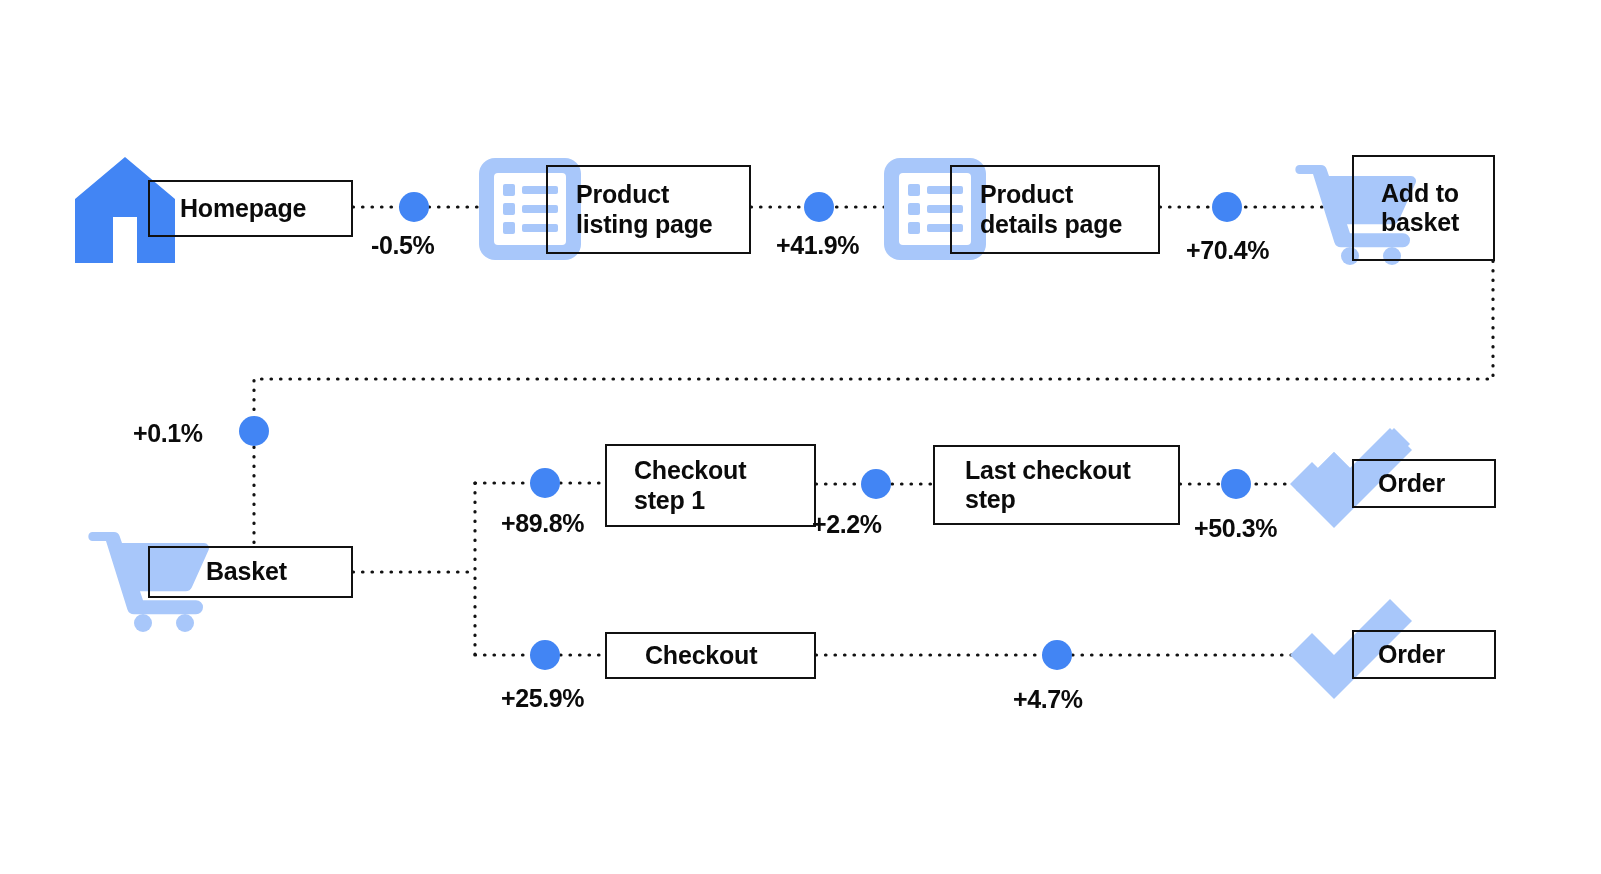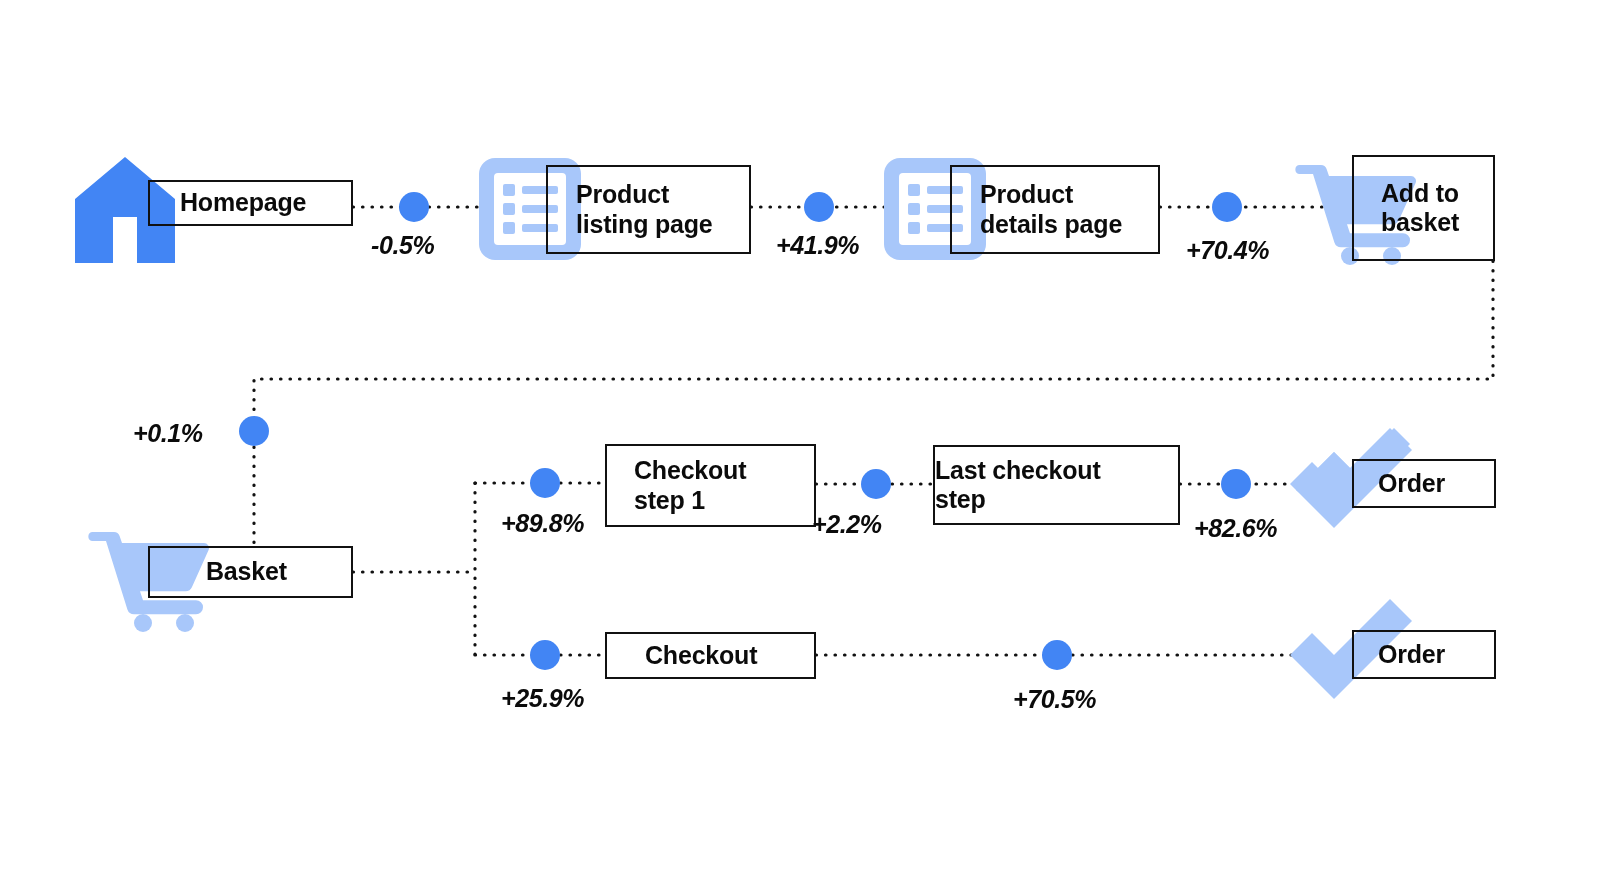--- a/index.html
+++ b/index.html
@@ -7,21 +7,21 @@
        font-family:"Liberation Sans","DejaVu Sans",sans-serif;}
   #stage{position:relative;width:1601px;height:874px;background:#fff;}
   svg#wires{position:absolute;left:0;top:0;width:1601px;height:874px;}
 
   .node{position:absolute;box-sizing:border-box;border:2.5px solid #111111;
         background:transparent;display:flex;align-items:center;}
   .node .lbl{font-weight:700;color:#0b0b0b;line-height:1.18;
              letter-spacing:-0.2px;white-space:pre-line;}
 
   .pct{position:absolute;font-weight:700;color:#0b0b0b;
-       font-size:25px;letter-spacing:-0.4px;white-space:nowrap;font-style:italic;}
+       font-size:25px;letter-spacing:-0.4px;white-space:nowrap;}
 
   .icon{position:absolute;}
 </style>
 </head>
 <body>
 
 <div id="stage">
 
   <svg id="wires" viewBox="0 0 1601 874" xmlns="http://www.w3.org/2000/svg">
     <g fill="none" stroke="#111111" stroke-width="3.2" stroke-linecap="round" stroke-dasharray="0.5 9">
@@ -84,21 +84,21 @@
   <svg class="icon" style="left:1290px;top:428px;width:124px;height:112px;" viewBox="0 0 124 112">
     <path d="M6 62 L44 24 L62 42 L104 0 L120 16 L62 74 Z" fill="#a8c7fa"></path>
     <path d="M6 62 L44 24 L62 42 L62 74 L44 92 Z" fill="#a8c7fa"></path>
     <path d="M0 56 L44 100 L122 22 L100 0 L44 56 L22 34 Z" fill="#a8c7fa"></path>
   </svg>
 
   <svg class="icon" style="left:1290px;top:599px;width:124px;height:112px;" viewBox="0 0 124 112">
     <path d="M0 56 L44 100 L122 22 L100 0 L44 56 L22 34 Z" fill="#a8c7fa"></path>
   </svg>
 
-  <div class="node" style="left:148px;top:180px;width:205px;height:46px;padding-left:30px;">
+  <div class="node" style="left:148px;top:180px;width:205px;height:57px;padding-left:30px;">
     <span class="lbl" style="font-size:25px;">Homepage</span>
   </div>
 
   <div class="node" style="left:546px;top:165px;width:205px;height:89px;padding-left:28px;">
     <span class="lbl" style="font-size:25px;">Product
 listing page</span>
   </div>
 
   <div class="node" style="left:950px;top:165px;width:210px;height:89px;padding-left:28px;">
     <span class="lbl" style="font-size:25px;">Product
@@ -112,21 +112,21 @@
 
   <div class="node" style="left:148px;top:546px;width:205px;height:52px;padding-left:56px;">
     <span class="lbl" style="font-size:25px;">Basket</span>
   </div>
 
   <div class="node" style="left:605px;top:444px;width:211px;height:83px;padding-left:27px;">
     <span class="lbl" style="font-size:25px;">Checkout
 step 1</span>
   </div>
 
-  <div class="node" style="left:933px;top:445px;width:247px;height:80px;">
+  <div class="node" style="left:933px;top:445px;width:247px;height:80px;padding-left:30px;">
     <span class="lbl" style="font-size:25px;">Last checkout
 step</span>
   </div>
 
   <div class="node" style="left:1352px;top:459px;width:144px;height:49px;padding-left:24px;">
     <span class="lbl" style="font-size:25px;">Order</span>
   </div>
 
   <div class="node" style="left:605px;top:632px;width:211px;height:47px;padding-left:38px;">
     <span class="lbl" style="font-size:25px;">Checkout</span>
@@ -147,17 +147,17 @@
     <circle cx="545" cy="655" r="15" fill="#4285f4"></circle>
     <circle cx="1057" cy="655" r="15" fill="#4285f4"></circle>
   </svg>
 
   <div class="pct" style="left:371px;top:231px;">-0.5%</div>
   <div class="pct" style="left:776px;top:231px;">+41.9%</div>
   <div class="pct" style="left:1186px;top:236px;">+70.4%</div>
   <div class="pct" style="left:133px;top:419px;">+0.1%</div>
   <div class="pct" style="left:501px;top:509px;">+89.8%</div>
   <div class="pct" style="left:812px;top:510px;">+2.2%</div>
-  <div class="pct" style="left:1194px;top:514px;">+82.6%</div>
+  <div class="pct" style="left:1194px;top:514px;">+50.3%</div>
   <div class="pct" style="left:501px;top:684px;">+25.9%</div>
-  <div class="pct" style="left:1013px;top:685px;">+70.5%</div>
+  <div class="pct" style="left:1013px;top:685px;">+4.7%</div>
 
 </div>
 
 </body></html>

